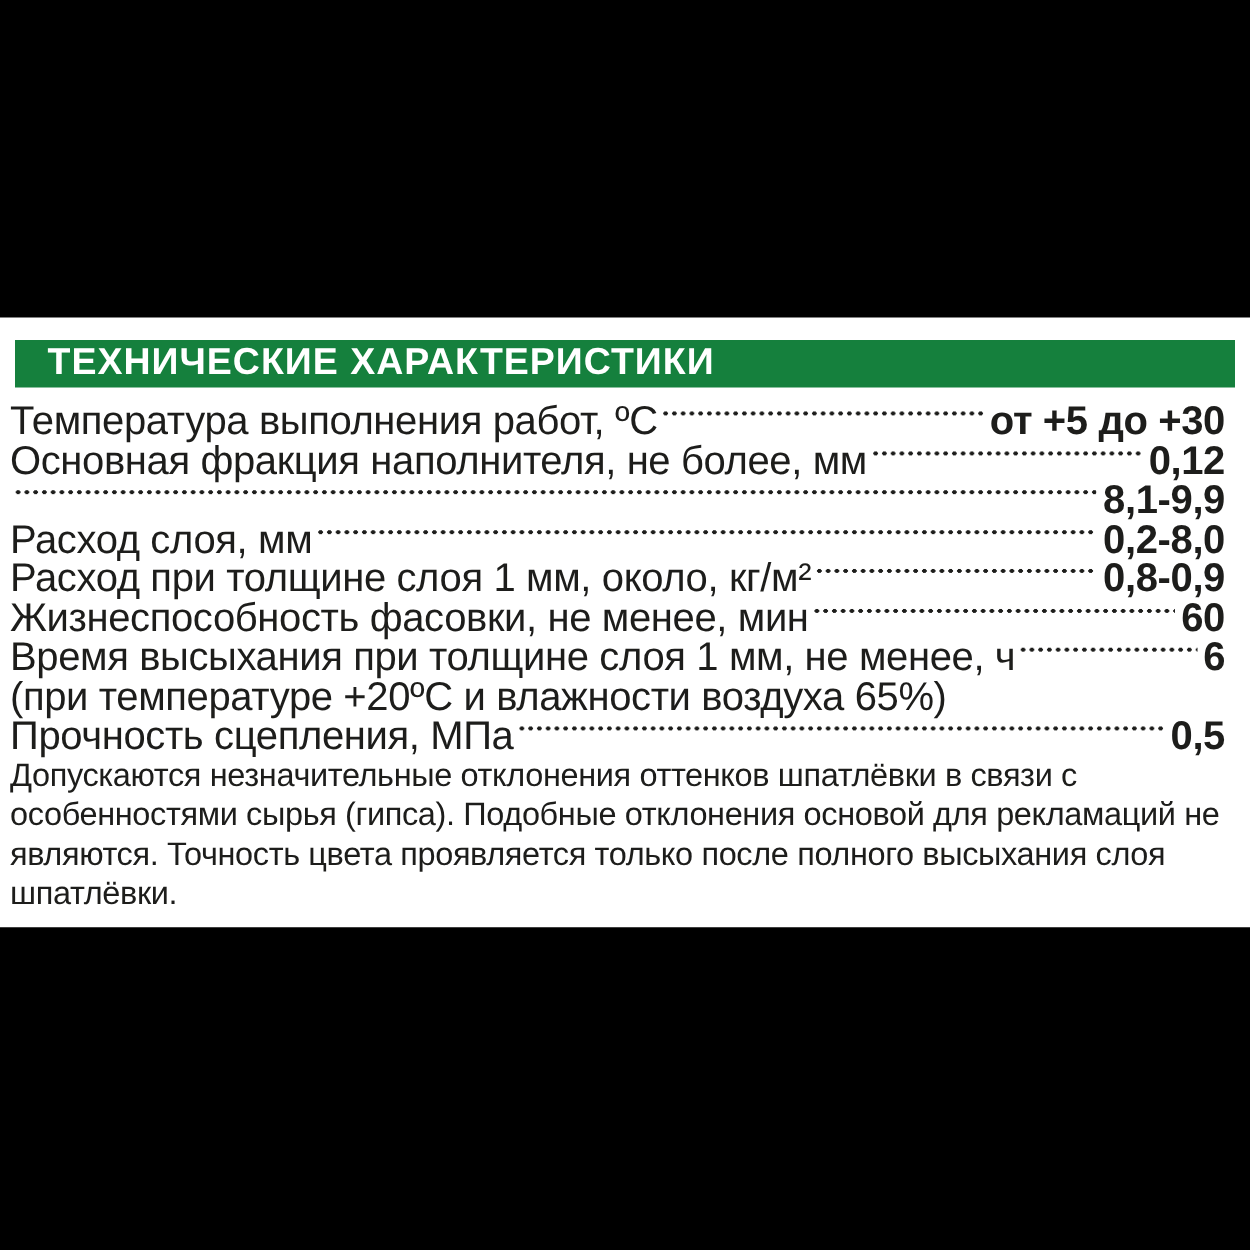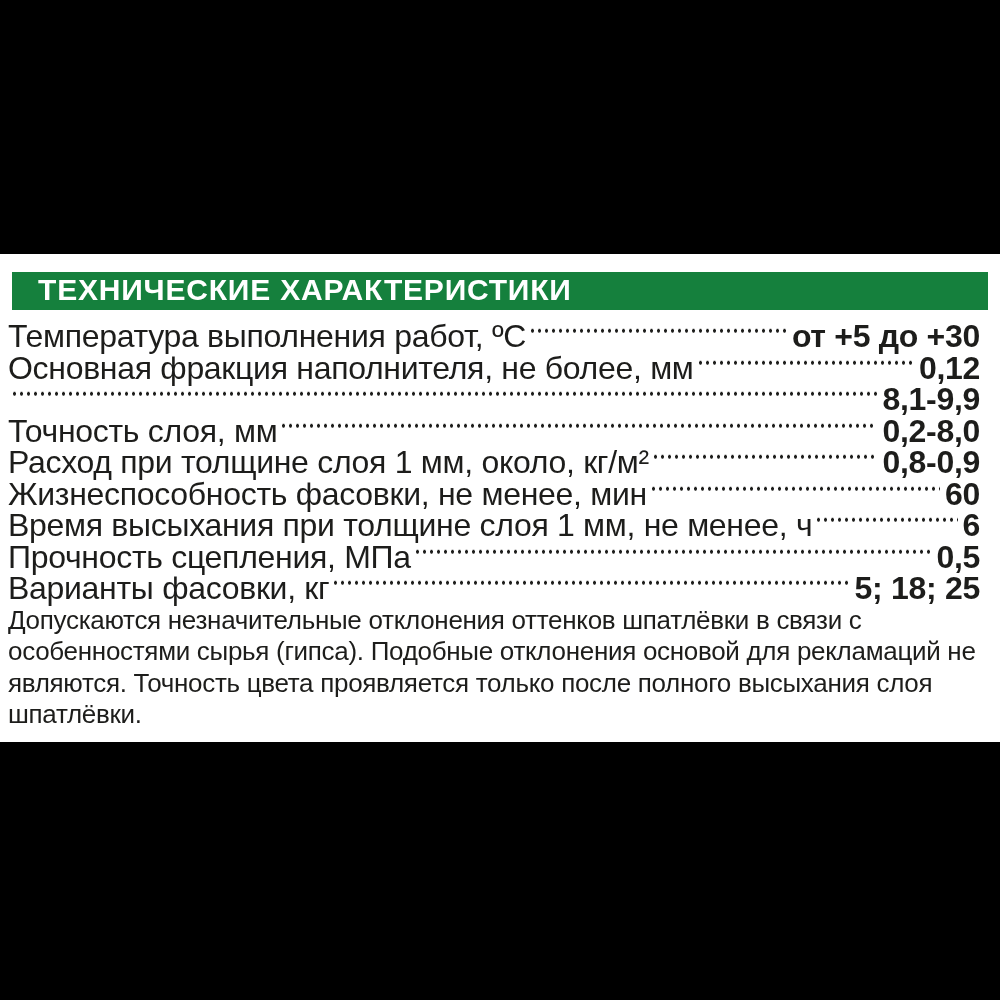--- a/index.html
+++ b/index.html
@@ -92,21 +92,21 @@
     <span class="dot-leader"></span>
     <span class="spec-value">0,12</span>
   </div>
 
   <div class="spec-row">
     <span class="dot-leader"></span>
     <span class="spec-value">8,1-9,9</span>
   </div>
 
   <div class="spec-row">
-    <span class="spec-label">Точность слоя, мм</span>
+    <span class="spec-label">Расход слоя, мм</span>
     <span class="dot-leader"></span>
     <span class="spec-value">0,2-8,0</span>
   </div>
 
   <div class="spec-row">
     <span class="spec-label">Расход при толщине слоя 1 мм, около, кг/м²</span>
     <span class="dot-leader"></span>
     <span class="spec-value">0,8-0,9</span>
   </div>
 
@@ -115,32 +115,31 @@
     <span class="dot-leader"></span>
     <span class="spec-value">60</span>
   </div>
 
   <div class="spec-row">
     <span class="spec-label">Время высыхания при толщине слоя 1 мм, не менее, ч</span>
     <span class="dot-leader"></span>
     <span class="spec-value">6</span>
   </div>
 
+  <div class="spec-row">
+    <span class="spec-label">(при температуре +20ºС и влажности воздуха 65%)</span>
+
+  </div>
 
   <div class="spec-row">
     <span class="spec-label">Прочность сцепления, МПа</span>
     <span class="dot-leader"></span>
     <span class="spec-value">0,5</span>
   </div>
 
-  <div class="spec-row">
-    <span class="spec-label">Варианты фасовки, кг</span>
-    <span class="dot-leader"></span>
-    <span class="spec-value">5; 18; 25</span>
-  </div>
 </div>
 
     <p class="note">Допускаются незначительные отклонения оттенков шпатлёвки в связи с особенностями сырья (гипса). Подобные отклонения основой для рекламаций не являются. Точность цвета проявляется только после полного высыхания слоя шпатлёвки.</p>
 
   </div>
 
   <div class="black-band-bottom"></div>
 
 </div>
 

